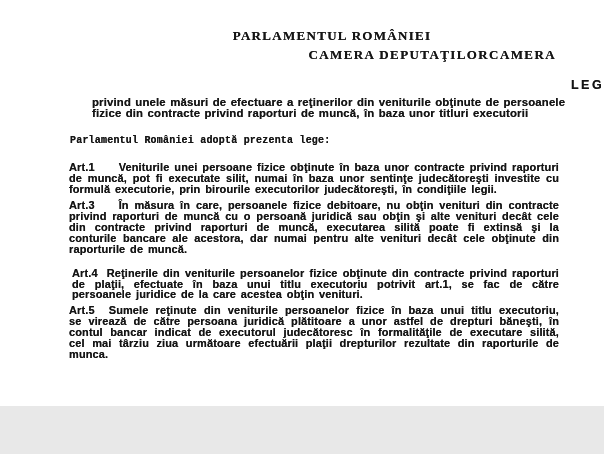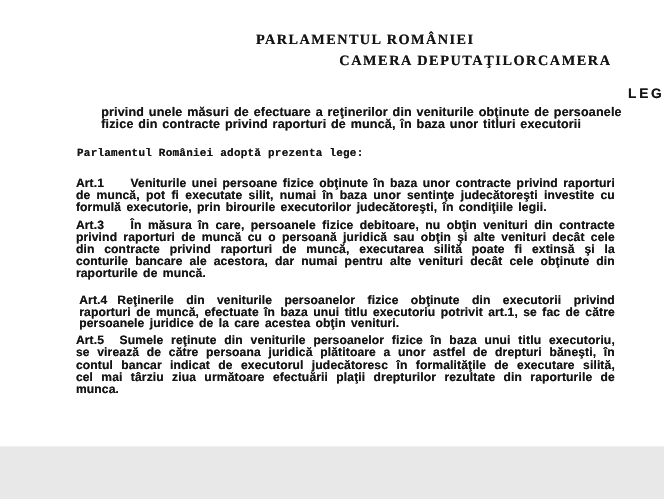--- a/index.html
+++ b/index.html
@@ -113,21 +113,21 @@
     <p class="article ink">
       <span class="art-label">Art.1</span><span>Veniturile unei persoane fizice obţinute în baza unor contracte privind raporturi de muncă, pot fi executate silit, numai în baza unor sentinţe judecătoreşti investite cu formulă executorie, prin birourile executorilor judecătoreşti, în condiţiile legii.</span>
     </p>
 
 
     <p class="article ink">
       <span class="art-label">Art.3</span><span>În măsura în care, persoanele fizice debitoare, nu obţin venituri din contracte privind raporturi de muncă cu o persoană juridică sau obţin şi alte venituri decât cele din contracte privind raporturi de muncă, executarea silită poate fi extinsă şi la conturile bancare ale acestora, dar numai pentru alte venituri decât cele obţinute din raporturile de muncă.</span>
     </p>
 
     <p class="article ink">
-      <span class="art-label">Art.4</span><span>Reţinerile din veniturile persoanelor fizice obţinute din executorii privind raporturi de muncă, efectuate în baza unui titlu executoriu potrivit art.1, se fac de către persoanele juridice de la care acestea obţin venituri.</span>
+      <span class="art-label">Art.4</span><span>Reţinerile din veniturile persoanelor fizice obţinute din contracte privind raporturi de plaţii, efectuate în baza unui titlu executoriu potrivit art.1, se fac de către persoanele juridice de la care acestea obţin venituri.</span>
     </p>
 
     <p class="article ink">
       <span class="art-label">Art.5</span><span>Sumele reţinute din veniturile persoanelor fizice în baza unui titlu executoriu, se virează de către persoana juridică plătitoare a unor astfel de drepturi băneşti, în contul bancar indicat de executorul judecătoresc în formalităţile de executare silită, cel mai târziu ziua următoare efectuării plaţii drepturilor rezultate din raporturile de munca.</span>
     </p>
 
   </div>
 </div>
 
 </body></html>

